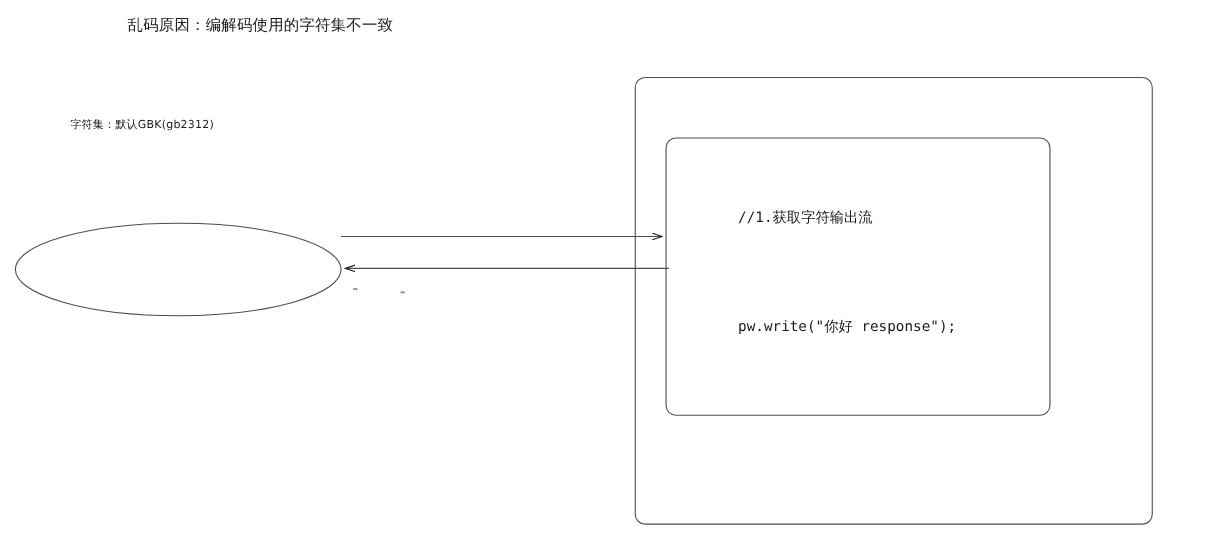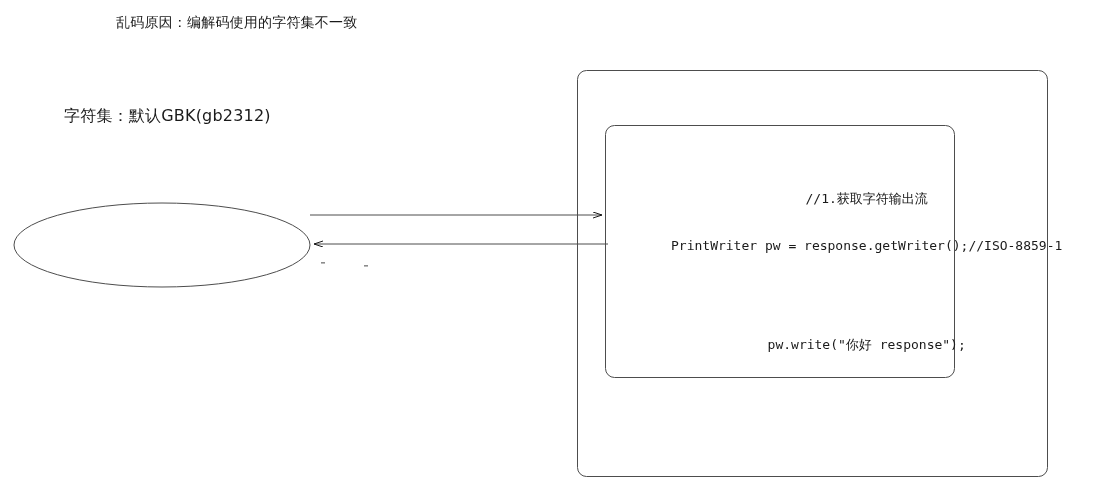--- a/index.html
+++ b/index.html
@@ -38,33 +38,32 @@
     left: 116px;
     top: 14px;
     font-family: "DejaVu Sans", sans-serif;
     font-size: 14px;
     letter-spacing: 0.2px;
   }
   #charset-label-text {
     left: 64px;
     top: 106px;
     font-family: "DejaVu Sans", sans-serif;
-    font-size: 16px;
+    font-size: 10px;
     letter-spacing: 0.2px;
   }
   .code-block {
     position: absolute;
     left: 671px;
     top: 160px;
     font-family: "DejaVu Sans Mono", monospace;
     font-size: 13px;
     line-height: 15.6px;
     color: #1a1a1a;
     white-space: pre;
-    text-align: center;
   }
   .code-line {
     white-space: pre;
     display: block;
   }
   .code-gap {
     display: block;
     height: 21px;
   }
 </style>
@@ -96,18 +95,17 @@
     <rect x="321" y="262" width="4" height="1.6" fill="#8c8c8c"></rect>
     <rect x="364" y="265" width="4" height="1.6" fill="#8c8c8c"></rect>
   </svg>
 
   <div class="txt" id="title-text">乱码原因：编解码使用的字符集不一致</div>
 
   <div class="txt" id="charset-label-text">字符集：默认GBK(gb2312)</div>
 
   <div class="code-block">
     <span class="code-line">//1.获取字符输出流</span>
-    <span class="code-line">PrintWriter pw = response.getWriter();//ISO-8859-1</span>
     <span class="code-gap"></span>
     <span class="code-line">pw.write("你好 response");</span>
   </div>
 
 </div>
 
 </body></html>

